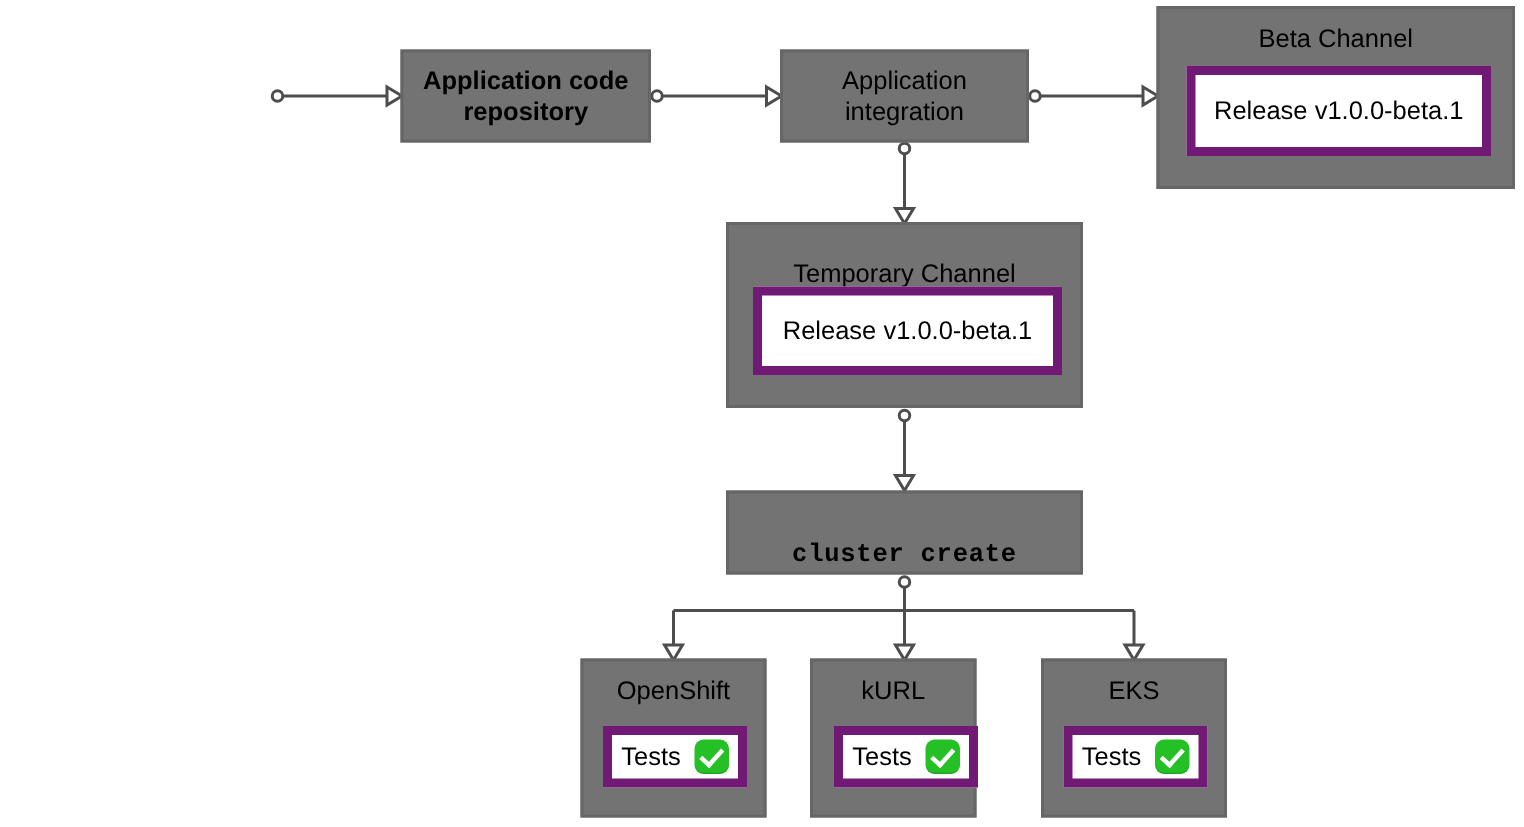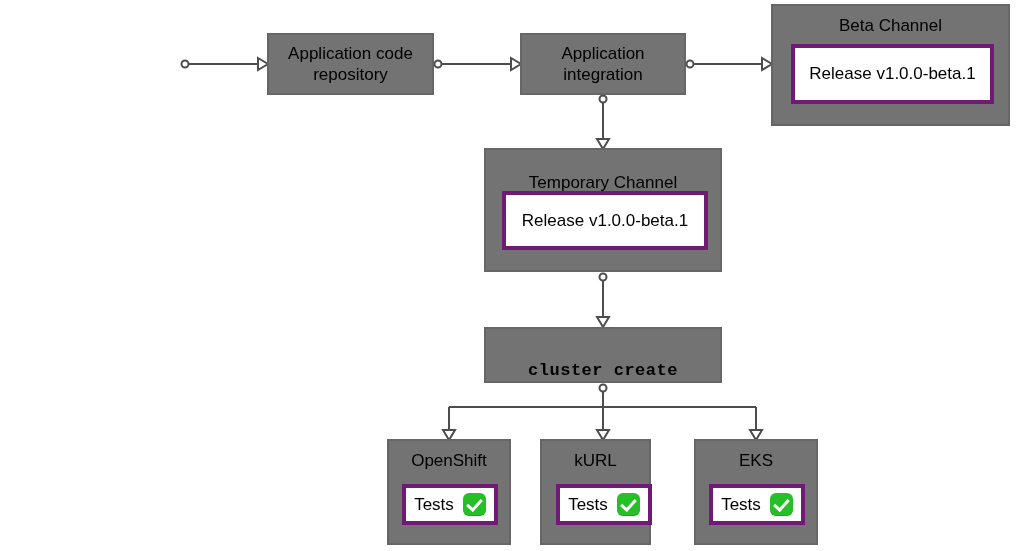--- a/index.html
+++ b/index.html
@@ -39,21 +39,21 @@
     position: absolute;
     left: 0;
     right: 0;
     text-align: center;
     font-size: 17px;
     color: #000000;
   }
   .inner-box {
     position: absolute;
     box-sizing: border-box;
-    border: 4px solid #701a75;
+    border: 6px solid #701a75;
     background: #ffffff;
     display: flex;
     align-items: center;
     justify-content: center;
     font-size: 17px;
     color: #000000;
   }
   .mono {
     font-family: "Liberation Mono", "DejaVu Sans Mono", monospace;
     font-weight: bold;
@@ -155,21 +155,21 @@
       <line class="edge-line" x1="449" y1="407" x2="756" y2="407"></line>
       <line class="edge-line" x1="449" y1="407" x2="449" y2="430"></line>
       <line class="edge-line" x1="756" y1="407" x2="756" y2="430"></line>
       <path class="edge-head" d="M 443 430 L 455 430 L 449 440 Z"></path>
       <path class="edge-head" d="M 597 430 L 609 430 L 603 440 Z"></path>
       <path class="edge-head" d="M 750 430 L 762 430 L 756 440 Z"></path>
     </g>
   </svg>
 
 
-  <div class="node" style="left:267px; top:33px; width:167px; height:62px; padding:0 10px;">
+  <div class="node" style="left:267px; top:33px; width:167px; height:62px; padding:0 10px;font-weight:bold;">
     <span>Application code repository</span>
   </div>
 
   <div class="node" style="left:520px; top:33px; width:166px; height:62px; padding:0 10px;">
     <span>Application integration</span>
   </div>
 
   <div class="node container" style="left:771px; top:4px; width:239px; height:122px;">
     <div class="container-title" style="top:9px;">Beta Channel</div>
     <div class="inner-box" style="left:18px; top:38px; width:203px; height:60px;">

